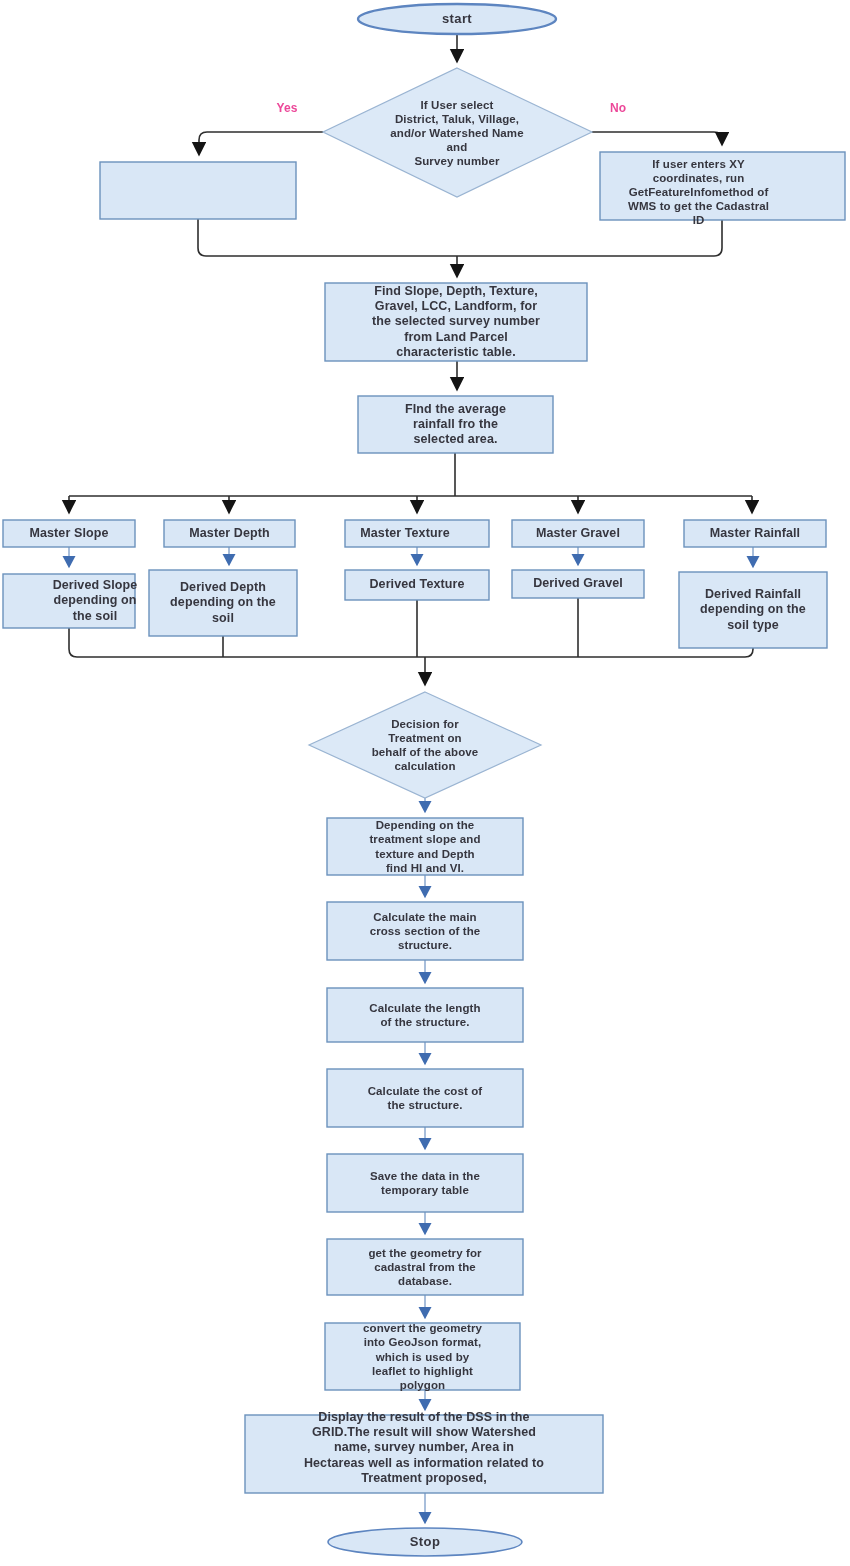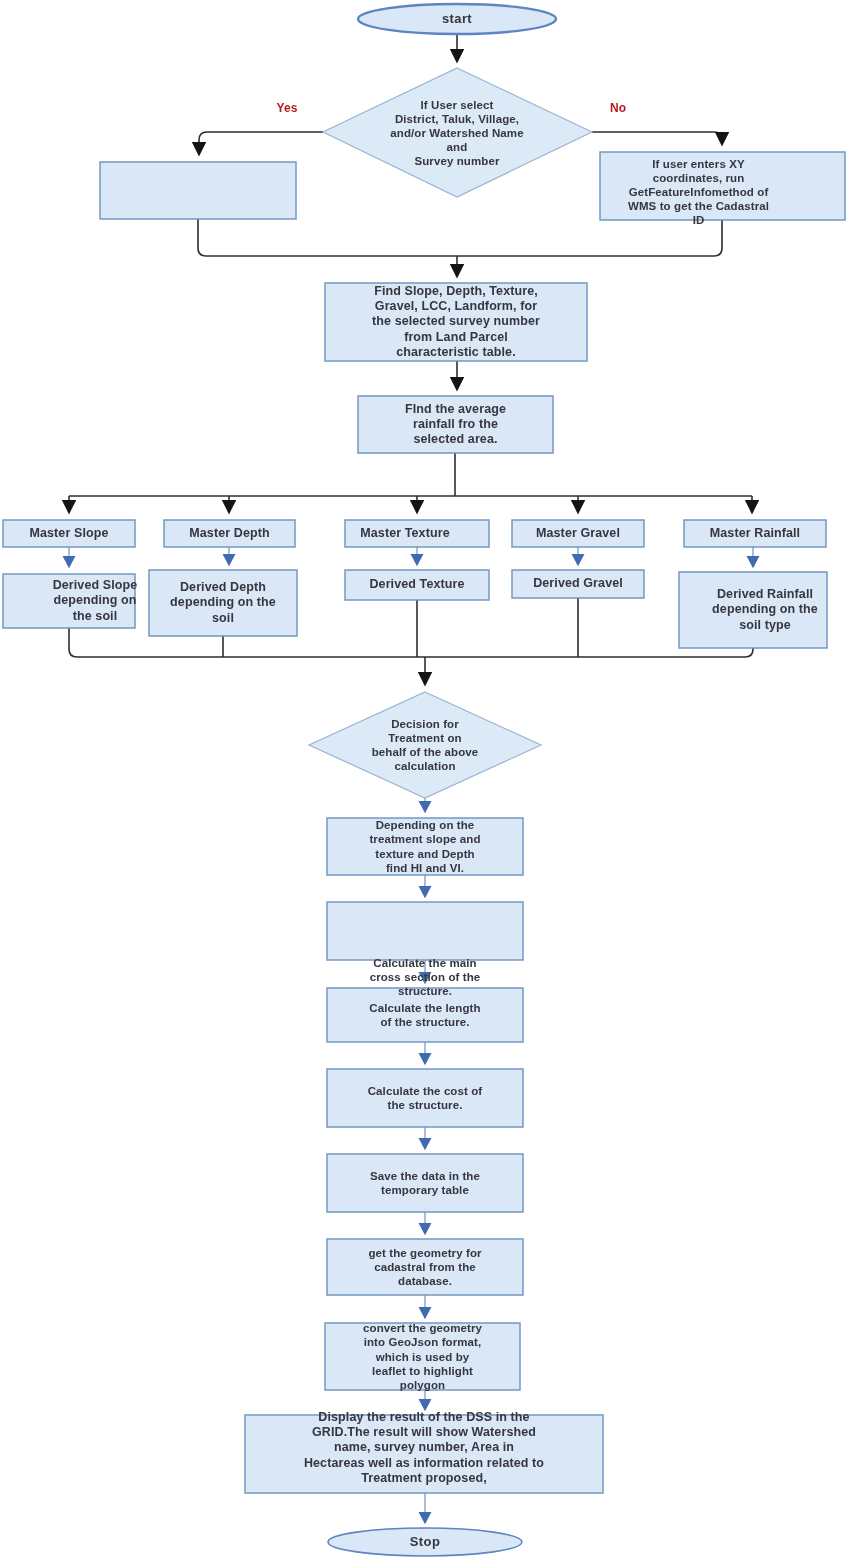--- a/index.html
+++ b/index.html
@@ -9,21 +9,21 @@
   }
   .canvas svg.wires{position:absolute;left:0;top:0;width:850px;height:1566px;}
   .lbl{
     position:absolute;display:flex;align-items:center;justify-content:center;
     text-align:center;white-space:pre-line;color:#36363f;font-weight:700;
     font-size:11.5px;line-height:1.22;box-sizing:border-box;padding:1px 2px;
     letter-spacing:.1px;
   }
   .lbl.big{font-size:12.5px;}
   .lbl.oval{font-size:13px;letter-spacing:.4px;}
-  .lbl.edge{font-size:12px;color:#b91c1c;}
+  .lbl.edge{font-size:12px;color:#ec4899;}
 </style>
 </head>
 <body>
 
 <div class="canvas">
 
   <svg class="wires" viewBox="0 0 850 1566">
     <defs>
       <marker id="ab" markerWidth="10" markerHeight="10" refX="7.5" refY="4.5" orient="auto">
         <path d="M0,0 L9,4.5 L0,9 z" fill="#141414"></path>
@@ -129,32 +129,32 @@
   <div class="lbl big" style="left:512px;top:520px;width:132px;height:27px;">Master Gravel</div>
   <div class="lbl big" style="left:684px;top:520px;width:142px;height:27px;">Master Rainfall</div>
   <div class="lbl big" style="left:10px;top:574px;width:132px;height:54px;margin-left:19px;">Derived Slope
 depending on
 the soil</div>
   <div class="lbl big" style="left:149px;top:570px;width:148px;height:66px;">Derived Depth
 depending on the
 soil</div>
   <div class="lbl big" style="left:345px;top:570px;width:144px;height:30px;">Derived Texture</div>
   <div class="lbl big" style="left:512px;top:570px;width:132px;height:28px;">Derived Gravel</div>
-  <div class="lbl big" style="left:679px;top:572px;width:148px;height:76px;margin-left:12px;">Derived Rainfall
+  <div class="lbl big" style="left:679px;top:572px;width:148px;height:76px;">Derived Rainfall
 depending on the
 soil type</div>
   <div class="lbl" style="left:332px;top:703px;width:186px;height:84px;">Decision for
 Treatment on
 behalf of the above
 calculation</div>
   <div class="lbl" style="left:327px;top:818px;width:196px;height:57px;">Depending on the
 treatment slope and
 texture and Depth
 find HI and VI.</div>
-  <div class="lbl" style="left:327px;top:902px;width:196px;height:58px;margin-top:46px;">Calculate the main
+  <div class="lbl" style="left:327px;top:902px;width:196px;height:58px;">Calculate the main
 cross section of the
 structure.</div>
   <div class="lbl" style="left:327px;top:988px;width:196px;height:54px;">Calculate the length
 of the structure.</div>
   <div class="lbl" style="left:327px;top:1069px;width:196px;height:58px;">Calculate the cost of
 the structure.</div>
   <div class="lbl" style="left:327px;top:1154px;width:196px;height:58px;">Save the data in the
 temporary table</div>
   <div class="lbl" style="left:327px;top:1239px;width:196px;height:56px;border-radius:14px;">get the geometry for
 cadastral from the

